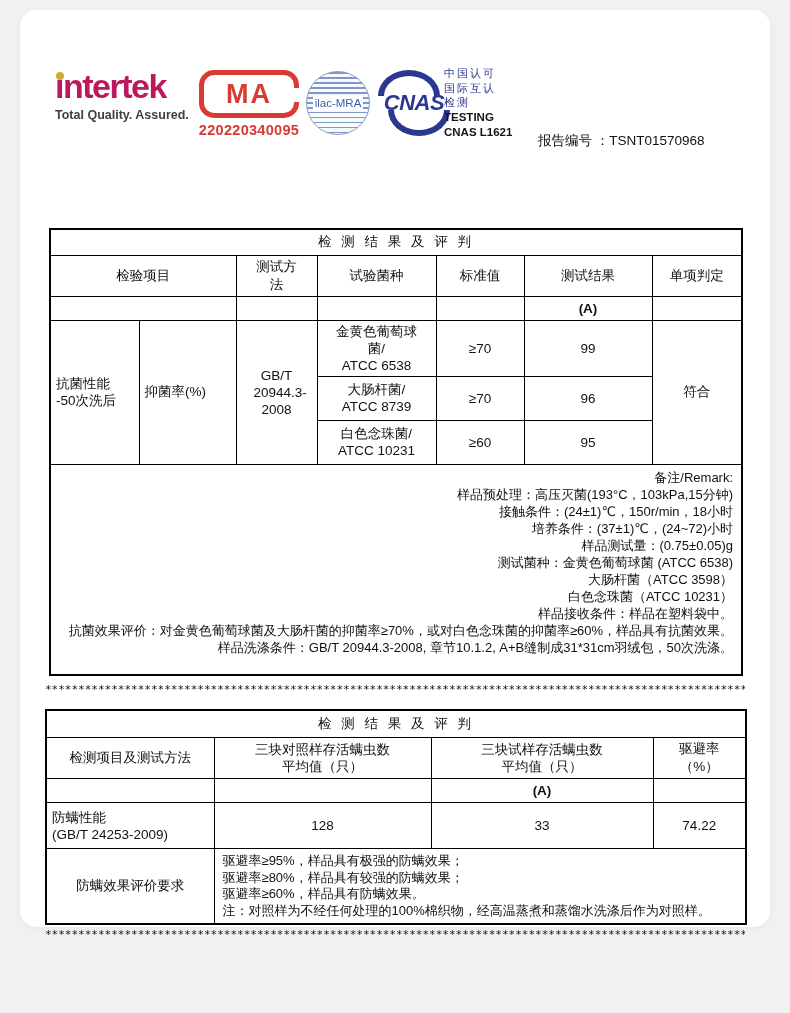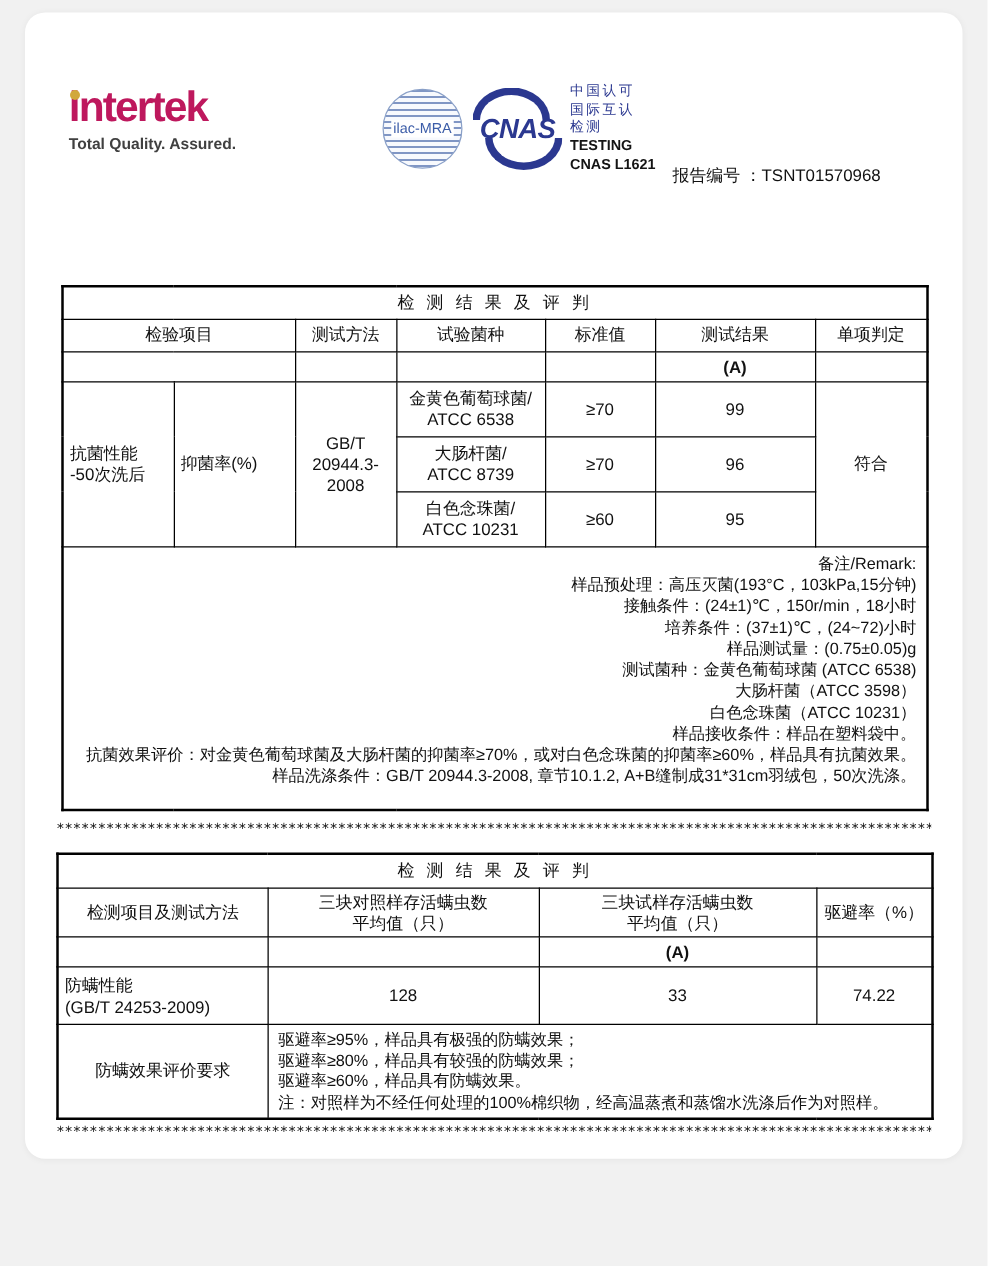--- a/index.html
+++ b/index.html
@@ -62,32 +62,32 @@
     position:absolute; left:0; top:21px; width:80px; text-align:center;
     font-size:22px; font-weight:bold; font-style:italic; color:#2b3890;
     letter-spacing:-0.5px; line-height:1.1;
   }
   .cnas-arc-bottom {
     position:absolute; left:14px; bottom:0; width:62px; height:26px;
     border:6px solid #2b3890; border-top:none;
     border-radius:0 0 31px 31px / 0 0 26px 26px;
   }
 
-  .cnas-side { position:absolute; left:436px; top:56px; }
+  .cnas-side { position:absolute; left:424px; top:56px; }
   .cnas-cn { color:#2b3890; font-size:11px; line-height:14.5px; letter-spacing:2px; }
   .cnas-en { color:#141414; font-size:11.5px; font-weight:bold; line-height:15px; }
 
   .report-no { position:absolute; left:518px; top:122px; font-size:13.5px; color:#111; }
 
   
   .content { position:absolute; left:25px; top:218px; width:700px; }
   table { border-collapse:collapse; table-layout:fixed; border:2px solid #000; color:#111; }
   .t1 { width:692px; margin-left:4px; }
   .t2 { width:700px; margin-top:13px; }
-  td { border:1px solid #000; font-size:13.5px; text-align:center; vertical-align:middle; padding:2px 4px; }
+  td { border:1px solid #000; font-size:13.5px; text-align:center; vertical-align:middle; padding:2px 17px; }
   td.title { height:26px; letter-spacing:3px; font-size:13.5px; }
   .t2 td.title { height:28px; }
   tr.hdr td { height:26px; }
   .t2 tr.hdr td { height:38px; }
   tr.arow td { height:24px; }
   tr.body td { height:44px; }
   .t2 tr.body td { height:46px; }
   .gl { font-weight:600; }
   .multiline { white-space:pre-line; line-height:17px; }
   td.left { text-align:left; padding-left:5px; }
@@ -110,20 +110,27 @@
 <div class="card">
 
   <div class="intertek">
     <div class="intertek-word-wrap">
       <span class="intertek-word">intertek</span>
       <span class="intertek-dot"></span>
     </div>
     <div class="intertek-tagline">Total Quality. Assured.</div>
   </div>
 
+  <div class="cma">
+    <div class="cma-box">
+      <span class="cma-letters">MA</span>
+      <span class="cma-gap"></span>
+    </div>
+    <div class="cma-number">220220340095</div>
+  </div>
 
   <div class="ilac">
     <span class="ilac-label">ilac-MRA</span>
   </div>
 
   <div class="cnas">
     <span class="cnas-arc-top"></span>
     <span class="cnas-word">CNAS</span>
     <span class="cnas-arc-bottom"></span>
   </div>

